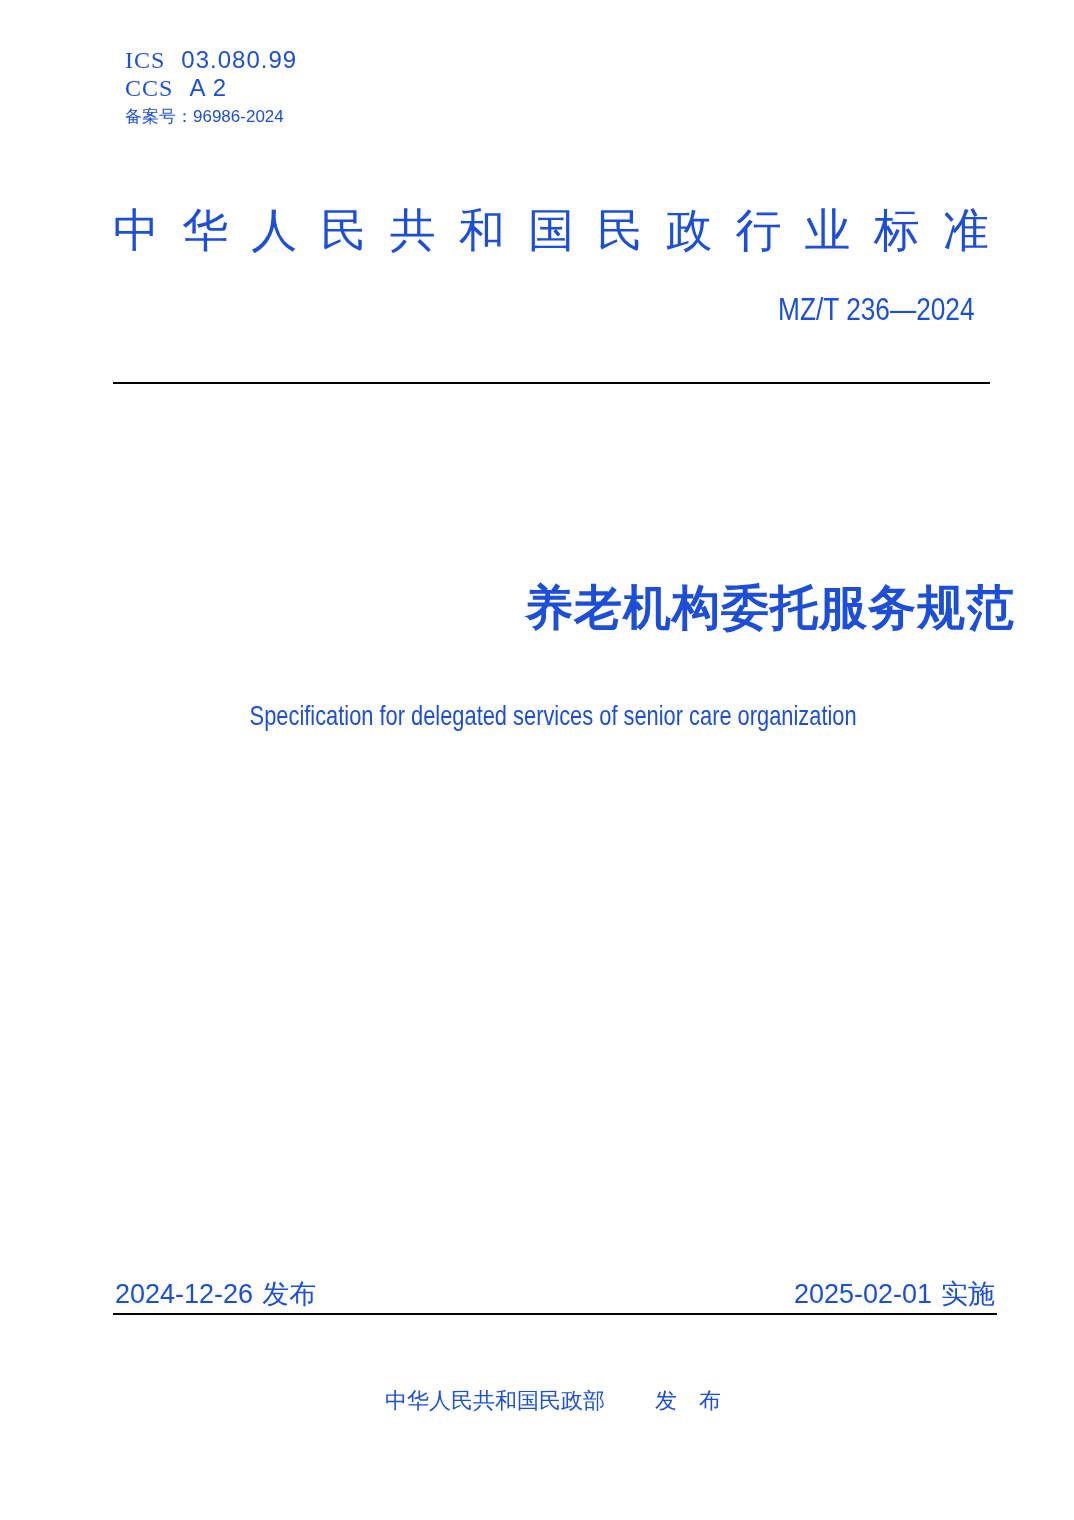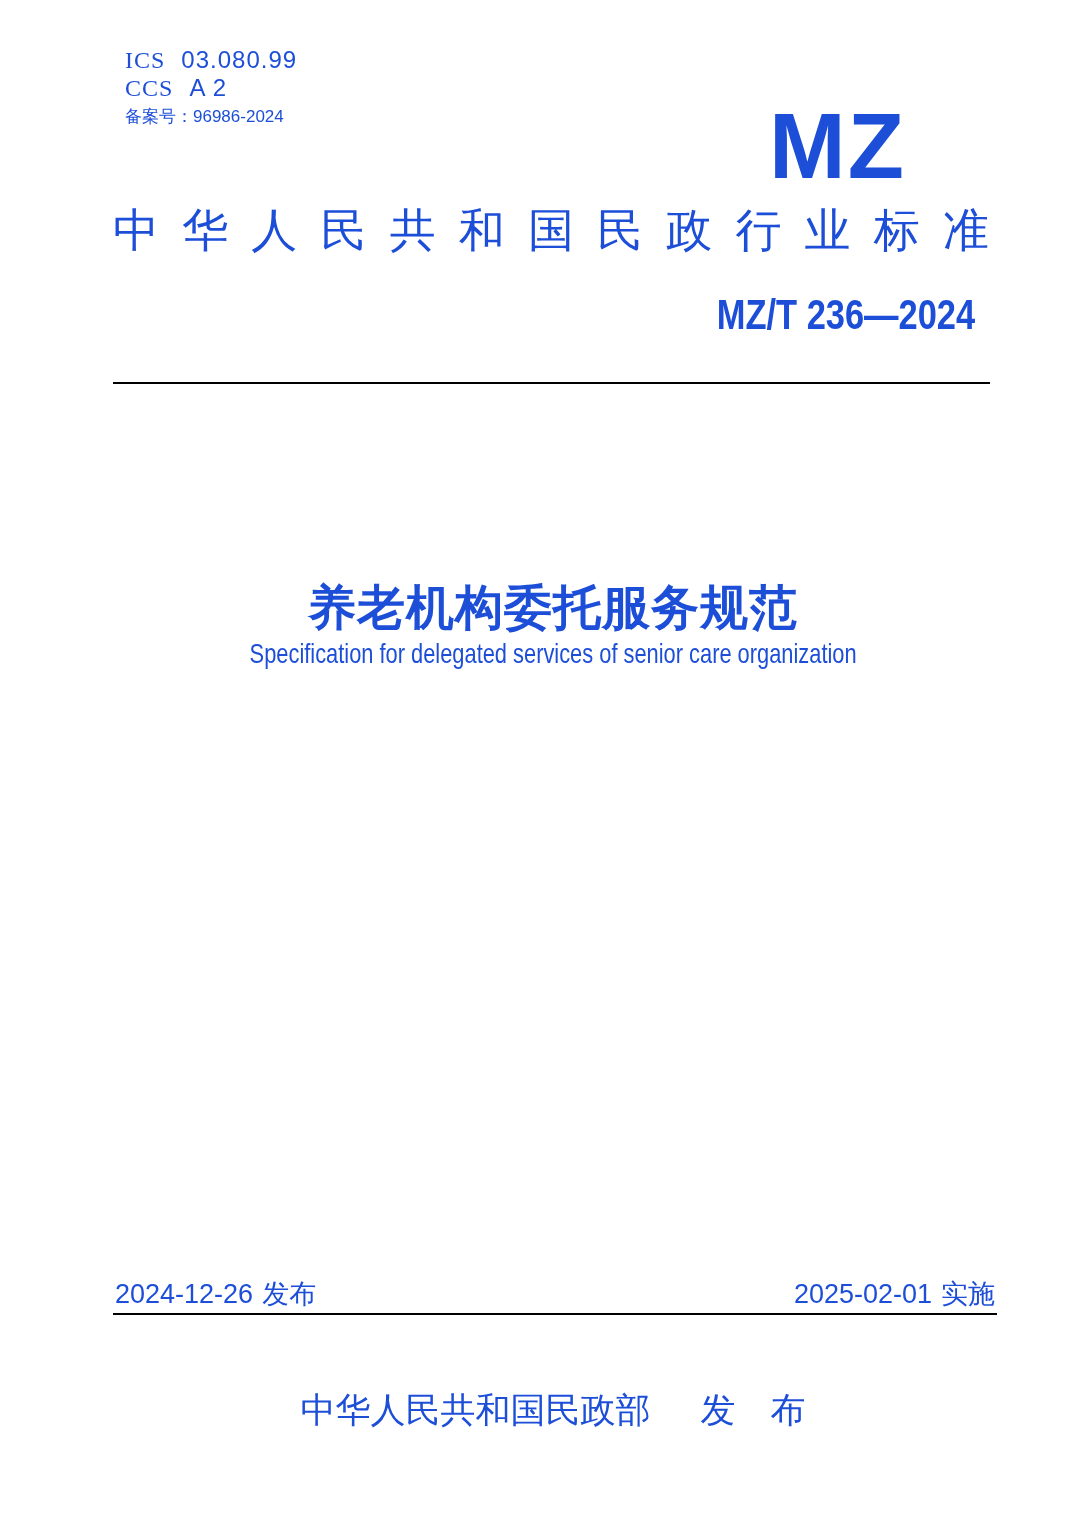--- a/index.html
+++ b/index.html
@@ -28,51 +28,51 @@
   
   .std-name{
     position:absolute;left:113px;top:203px;width:876px;
     display:flex;justify-content:space-between;
     font-size:46px;line-height:1.2;font-weight:500;
     white-space:nowrap;
   }
   
   .std-num{
     position:absolute;right:99px;top:292px;
-    font-size:42px;line-height:1.1;white-space:nowrap;font-weight:bold;
+    font-size:32px;line-height:1.1;white-space:nowrap;
   }
   .condense-r{display:inline-block;transform:scaleX(0.82);transform-origin:100% 50%;}
   
   .rule{position:absolute;background:#000;}
   .top-rule{left:113px;top:382px;width:877px;height:2px;}
   .bottom-rule{left:113px;top:1313px;width:884px;height:2px;}
   
   .title-cn{
-    position:absolute;left:97px;top:578px;width:912px;
-    text-align:center;font-size:48px;line-height:1.25;font-weight:bold;
+    position:absolute;left:103px;top:578px;width:912px;
+    text-align:right;font-size:48px;line-height:1.25;font-weight:bold;
     letter-spacing:1px;white-space:nowrap;
   }
   .title-en{
-    position:absolute;left:97px;top:636px;width:912px;
+    position:absolute;left:97px;top:698px;width:912px;
     text-align:center;font-size:28px;line-height:1.3;white-space:nowrap;
   }
   .condense-c{display:inline-block;transform:scaleX(0.78);transform-origin:50% 50%;}
   
   .dates{
     position:absolute;left:115px;top:1278px;width:880px;
     display:flex;justify-content:space-between;align-items:flex-start;
     font-size:27px;line-height:1.2;white-space:nowrap;
   }
   .date-item{display:flex;align-items:baseline;}
   .date-label{margin-left:9px;}
   
   .publisher{
     position:absolute;left:97px;top:1387px;width:912px;
     display:flex;justify-content:center;align-items:baseline;
-    font-size:35px;line-height:1.3;white-space:nowrap;
+    font-size:22px;line-height:1.3;white-space:nowrap;
   }
   .publisher-action{margin-left:50px;}
 </style>
 </head>
 <body>
 
 <div class="page">
 
   <div class="meta">
     <div class="meta-row">
@@ -82,21 +82,20 @@
     <div class="meta-row">
       <span class="meta-label-latin">CCS</span>
       <span class="meta-value">A 2</span>
     </div>
     <div class="meta-row filing">
       <span>备案号：</span>
       <span class="meta-value">96986-2024</span>
     </div>
   </div>
 
-  <div class="logo">MZ</div>
 
   <div class="std-name">
       <span>中</span>
       <span>华</span>
       <span>人</span>
       <span>民</span>
       <span>共</span>
       <span>和</span>
       <span>国</span>
       <span>民</span>

